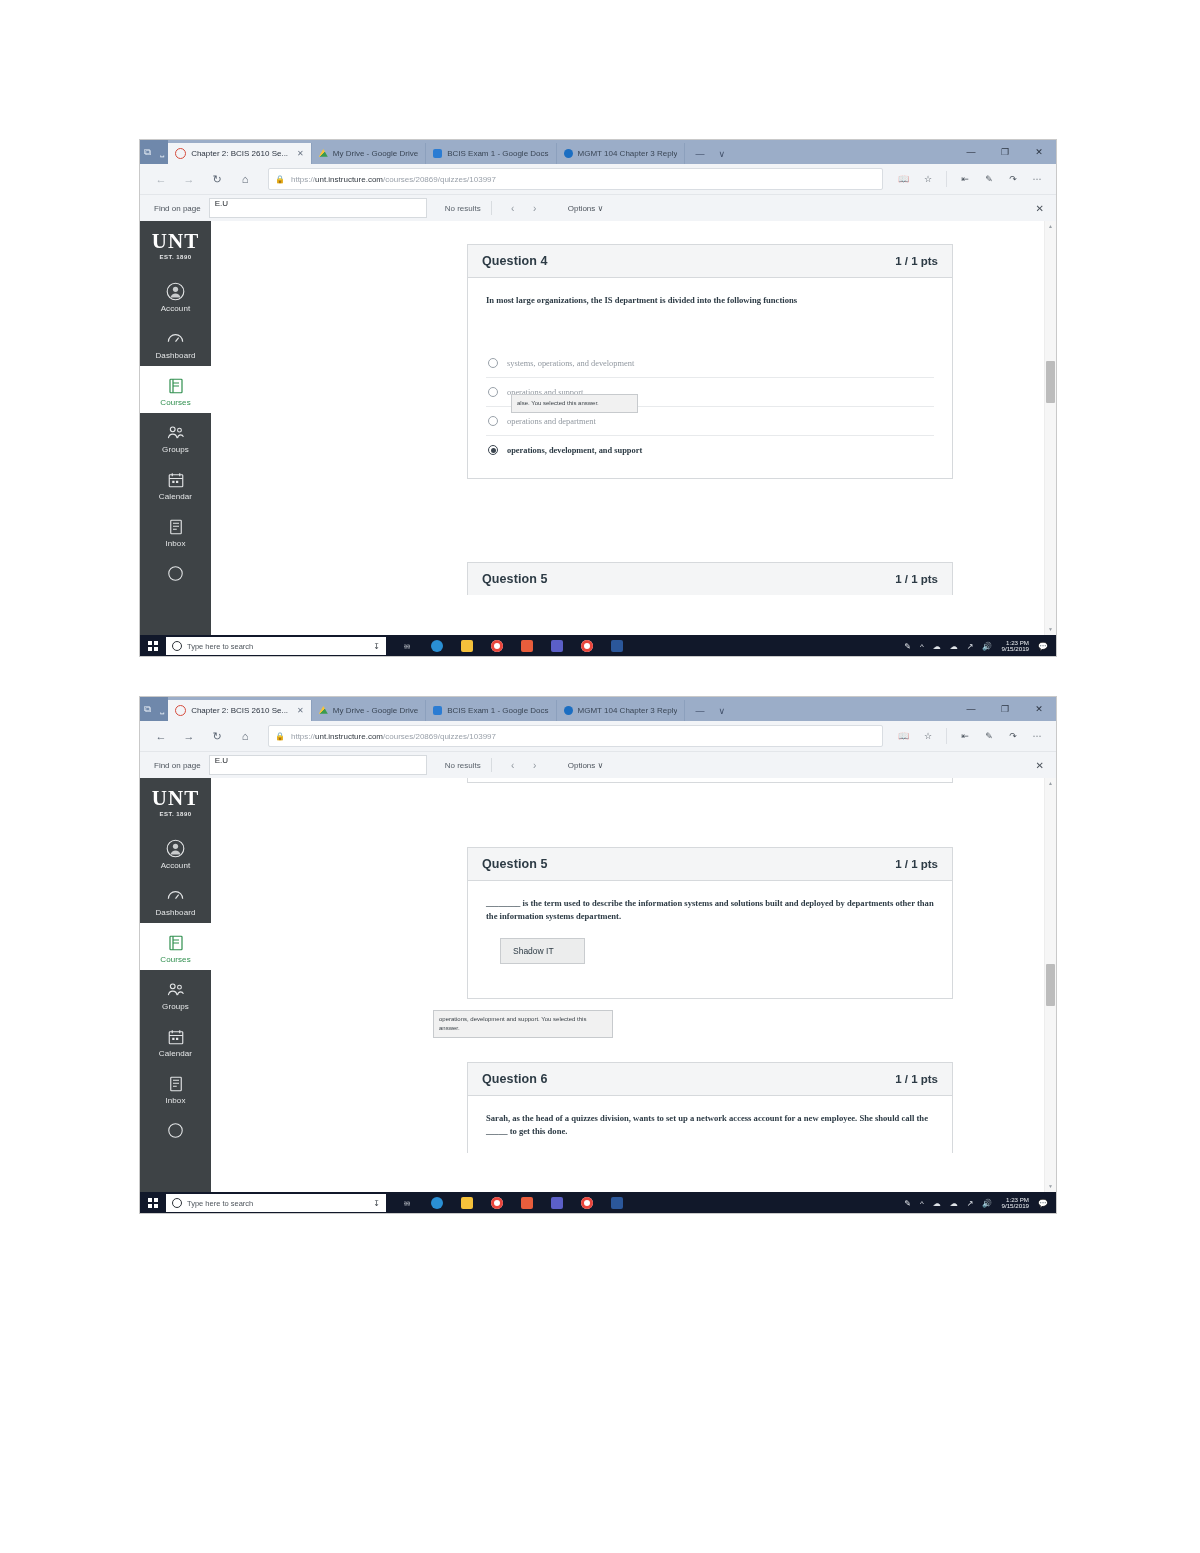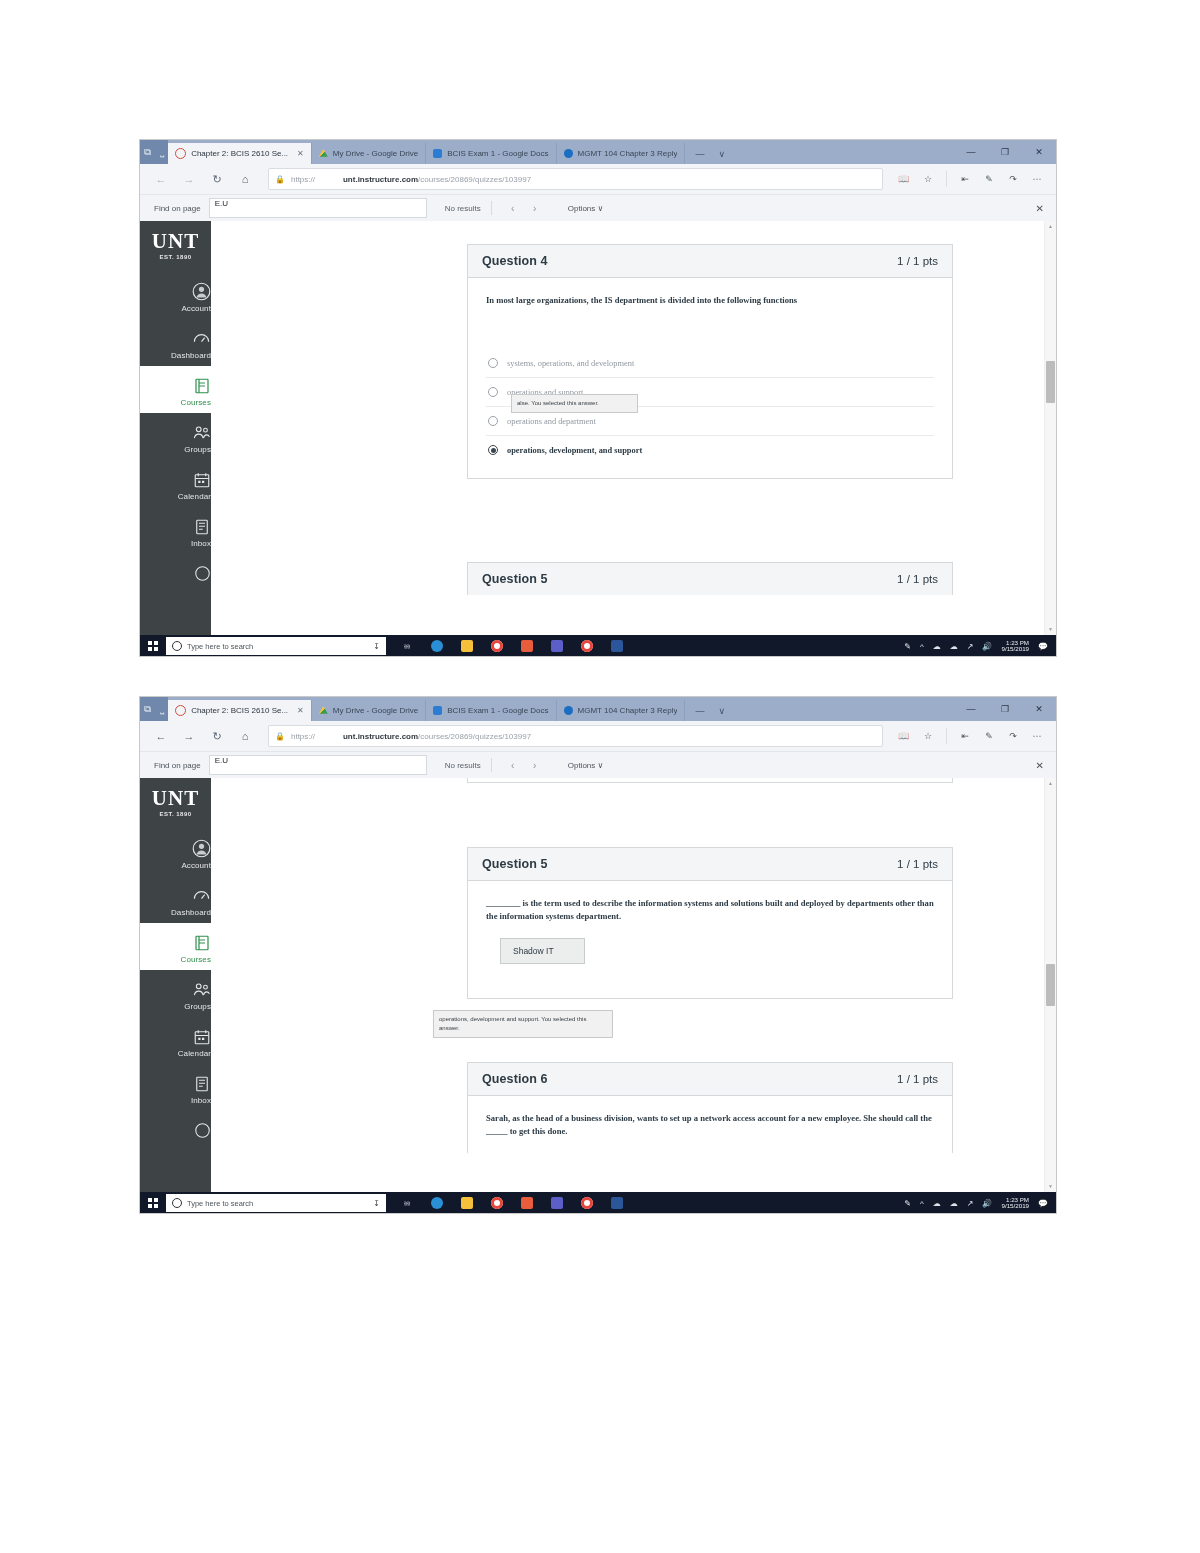--- a/index.html
+++ b/index.html
@@ -32,21 +32,21 @@
 
   
   .addrbar{height:30px;background:#f2f4f7;display:flex;align-items:center;padding:0 8px;gap:2px;}
   .navbtn{width:26px;height:22px;display:flex;align-items:center;justify-content:center;
           color:#5a6472;font-size:11px;}
   .navbtn.dim{color:#aab0b8;}
   .urlbox{flex:1;height:20px;margin:0 8px;background:#fff;border:1px solid #d9dde2;border-radius:2px;
           display:flex;align-items:center;padding:0 6px;gap:6px;overflow:hidden;}
   .lockico{font-size:8px;color:#6d7480;}
   .urltext{font-size:8px;color:#9aa1aa;white-space:nowrap;overflow:hidden;}
-  .urltext b{color:#333a42;font-weight:700;margin-left:28px;}
+  .urltext b{color:#333a42;font-weight:400;}
   .abicons{display:flex;align-items:center;gap:2px;}
   .abicons .ic{width:22px;height:22px;display:flex;align-items:center;justify-content:center;
                font-size:9px;color:#4a525c;}
   .absep{width:1px;height:16px;background:#dcdfe4;margin:0 5px;}
 
   
   .findbar{height:26px;background:#f2f4f7;border-top:1px solid #e3e6ea;display:flex;align-items:center;
            padding:0 6px;gap:0;}
   .findlabel{font-size:8px;color:#4d545d;padding:0 8px;white-space:nowrap;}
   .findinput{width:206px;height:18px;background:#fff;border:1px solid #d6dade;display:flex;align-items:flex-start;
@@ -59,35 +59,35 @@
 
   
   .viewport{position:relative;height:calc(100% - 24px - 30px - 26px - 22px);background:#fff;display:flex;overflow:hidden;}
 
   
   .lmsnav{width:71px;flex:0 0 71px;background:#3e4346;color:#e8e9ea;
           display:flex;flex-direction:column;align-items:center;padding-top:10px;}
   .unt{font-size:21px;letter-spacing:1px;font-weight:700;color:#fff;line-height:1;
        font-family:"Liberation Serif",serif;}
   .unt-sub{font-size:6px;letter-spacing:.5px;color:#e6e7e8;margin-top:2px;font-weight:700;}
-  .navitem{width:100%;display:flex;flex-direction:column;align-items:flex-end;padding:10px 0 6px;
+  .navitem{width:100%;display:flex;flex-direction:column;align-items:center;padding:10px 0 6px;
            text-decoration:none;color:#e4e6e7;}
   .navitem.sel{background:#fff;color:#2f8f4e;}
   .navitem .nico{height:19px;display:flex;align-items:center;justify-content:center;margin-bottom:3px;}
   .navitem .nlabel{font-size:8px;letter-spacing:.1px;}
   .navitem svg{display:block;}
 
   
   .content{flex:1;position:relative;overflow:hidden;background:#fff;}
   .qwrap{position:absolute;left:256px;width:486px;}
   .qbox{border:1px solid #d6d9dc;background:#fff;}
   .qhead{display:flex;align-items:center;justify-content:space-between;
          background:#f4f5f6;border-bottom:1px solid #d6d9dc;padding:9px 14px;}
   .qtitle{font-size:12.5px;font-weight:700;color:#2d3b45;letter-spacing:.1px;}
-  .qpts{font-size:11.5px;font-weight:400;color:#2d3b45;text-align:center;}
+  .qpts{font-size:11.5px;font-weight:700;color:#2d3b45;text-align:center;}
   .qbody{padding:16px 18px 14px 18px;}
   .qtext{font-size:8.6px;color:#2d3b45;line-height:1.55;font-family:"Liberation Serif",serif;font-weight:700;}
   .ansrow{display:flex;align-items:center;gap:9px;padding:9px 2px;border-bottom:1px solid #e8eaec;}
   .ansrow:last-child{border-bottom:none;}
   .radio{width:8px;height:8px;flex:0 0 8px;border:1px solid #9aa2aa;border-radius:50%;position:relative;background:#fff;}
   .radio.on{border-color:#3c4650;}
   .radio.on:after{content:"";position:absolute;inset:1.5px;background:#3c4650;border-radius:50%;}
   .anstext{font-size:8.4px;color:#9198a0;font-family:"Liberation Serif",serif;}
   .ansrow.sel .anstext{color:#2d3b45;font-weight:700;}
   .tooltip{position:absolute;background:#f1f1f1;border:1px solid #c7cacd;
@@ -532,21 +532,21 @@
           <div class="tooltip" style="left:-34px;top:163px;width:168px;">operations, development and support. You selected this answer.</div>
         </div>
 
         <div class="qwrap" style="top:284px;">
           <div class="qbox" style="border-bottom:none;">
             <div class="qhead">
               <span class="qtitle">Question 6</span>
               <span class="qpts">1 / 1 pts</span>
             </div>
             <div class="qbody">
-              <div class="qtext">Sarah, as the head of a business division, wants to set up a network access account for a new employee. She should call the _____ to get this done.</div>
+              <div class="qtext">Sarah, as the head of a quizzes division, wants to set up a network access account for a new employee. She should call the _____ to get this done.</div>
             </div>
           </div>
         </div>
 
         <div class="vscroll">
           <div class="arr">▲</div>
           <div class="thumb" style="top:186px;height:42px;"></div>
           <div class="arr" style="position:absolute;bottom:0;width:11px;">▼</div>
         </div>
       </div>

